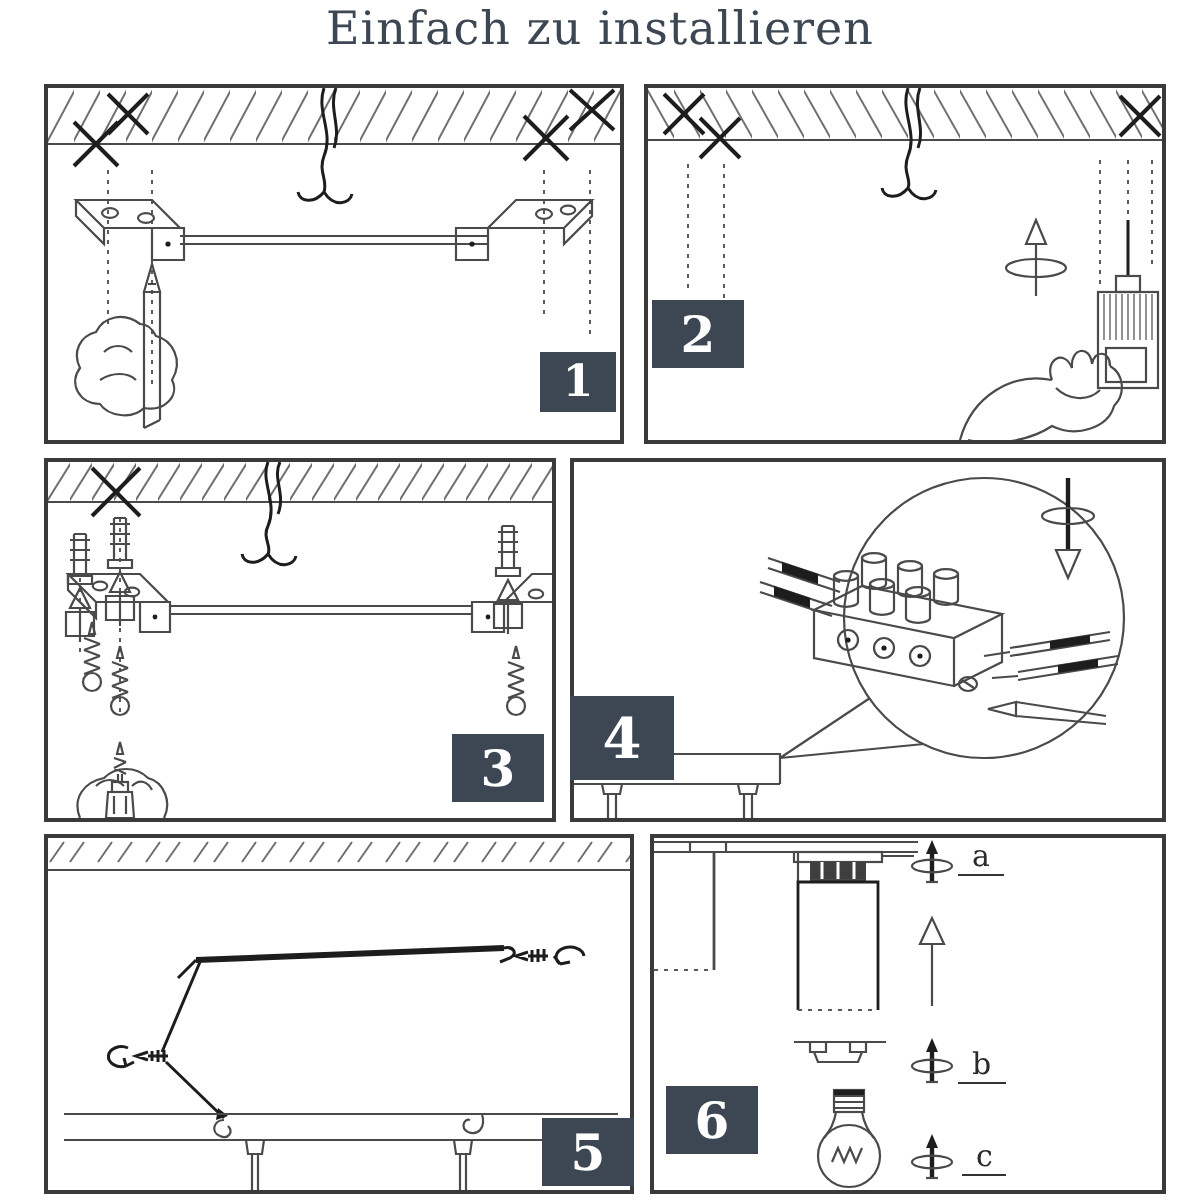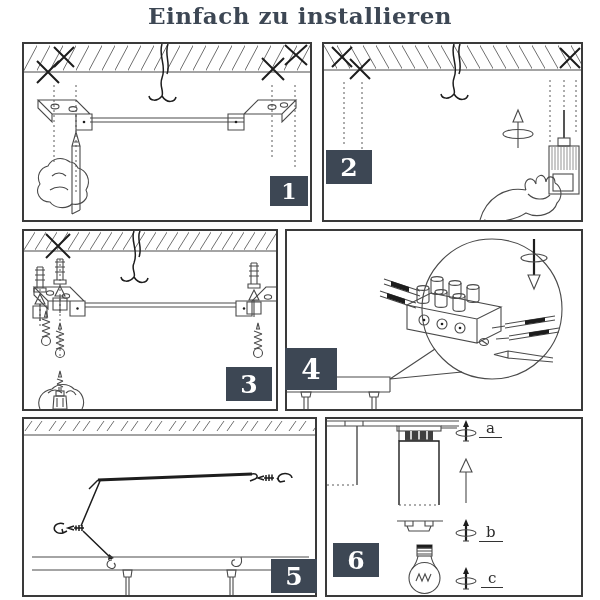--- a/index.html
+++ b/index.html
@@ -1,17 +1,17 @@
 <!DOCTYPE html>
 <html><head>
 <meta charset="utf-8">
 <style>
   html,body{margin:0;padding:0;width:600px;height:600px;overflow:hidden;background:#fff;}
   .canvas{position:relative;width:600px;height:600px;background:#fff;font-family:"DejaVu Serif",serif;}
-  .title{position:absolute;top:2px;left:0;right:0;text-align:center;font-size:23px;font-weight:bold;
+  .title{position:absolute;top:2px;left:0;right:0;text-align:center;font-size:23px;font-weight:normal;
          color:#3d4754;letter-spacing:.5px;}
   .panel{position:absolute;border:2px solid #3a3a3a;background:#fff;box-sizing:border-box;}
   .panel svg{position:absolute;left:0;top:0;width:100%;height:100%;display:block;}
   #p1{left:22px;top:42px;width:290px;height:180px;}
   #p2{left:322px;top:42px;width:261px;height:180px;}
   #p3{left:22px;top:229px;width:256px;height:182px;}
   #p4{left:285px;top:229px;width:298px;height:182px;}
   #p5{left:22px;top:417px;width:295px;height:180px;}
   #p6{left:325px;top:417px;width:258px;height:180px;}
   .badge{position:absolute;width:46px;height:34px;background:#3d4754;color:#fff;

